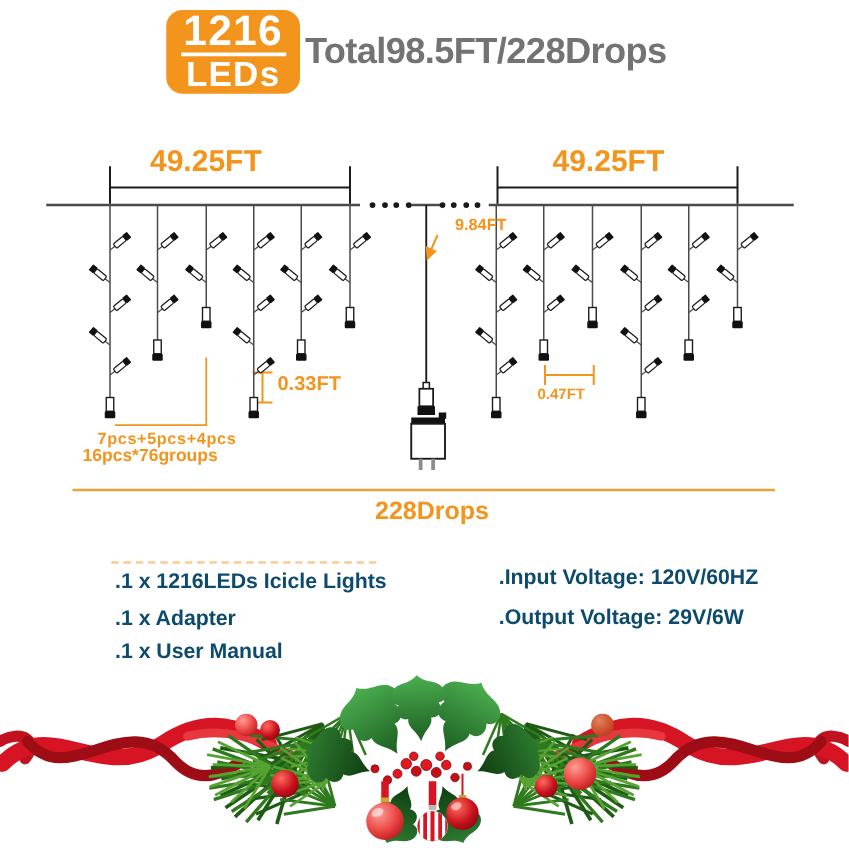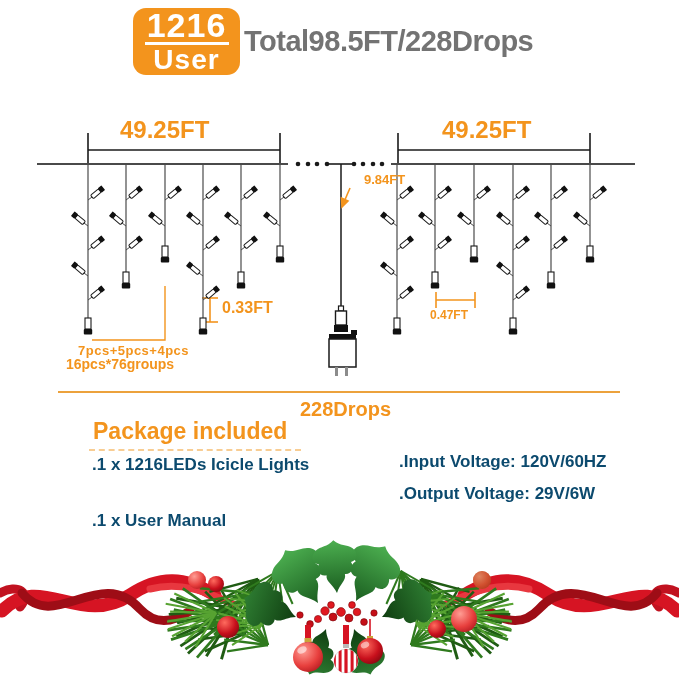--- a/index.html
+++ b/index.html
@@ -46,21 +46,21 @@
   .no-pointer { pointer-events:none; }
 </style>
 </head>
 <body>
 
 <div class="canvas">
 
   <div class="badge">
     <div class="b-top">1216</div>
     <div class="b-div"></div>
-    <div class="b-bot">User</div>
+    <div class="b-bot">LEDs</div>
   </div>
   <div class="title">Total98.5FT/228Drops</div>
 
   <svg id="diagram-svg" class="no-pointer" width="679" height="678" viewBox="0 0 679 678">
 
     <g stroke="#4a4a4a" stroke-width="2">
       <line x1="37" y1="164" x2="288" y2="164"></line>
       <line x1="329" y1="164" x2="352" y2="164"></line>
       <line x1="391" y1="164" x2="635" y2="164"></line>
     </g>
@@ -440,23 +440,23 @@
   <div class="olabel span-right">49.25FT</div>
   <div class="olabel lead-label">9.84FT</div>
   <div class="olabel bulb-gap">0.33FT</div>
   <div class="olabel drop-gap">0.47FT</div>
   <div class="olabel grp-small">7pcs+5pcs+4pcs</div>
   <div class="olabel grp-big">16pcs*76groups</div>
 
   <div class="hr-orange"></div>
   <div class="olabel drops-total">228Drops</div>
 
-  <div class="pkg-head">Package included</div>
   <div class="pkg-underline"></div>
   <div class="pkg-item pkg-1">.1 x 1216LEDs Icicle Lights</div>
+  <div class="pkg-item pkg-2">.1 x Adapter</div>
   <div class="pkg-item pkg-3">.1 x User Manual</div>
   <div class="spec-item spec-1">.Input Voltage: 120V/60HZ</div>
   <div class="spec-item spec-2">.Output Voltage: 29V/6W</div>
 
   <svg class="no-pointer" width="679" height="145" viewBox="0 0 679 145" style="top:533px;">
     <defs>
       <radialGradient id="gBallPink" cx="0.35" cy="0.3" r="0.9">
         <stop offset="0" stop-color="#ff9d94"></stop>
           <stop offset="0.55" stop-color="#e8403e"></stop>
           <stop offset="1" stop-color="#a30d16"></stop>

